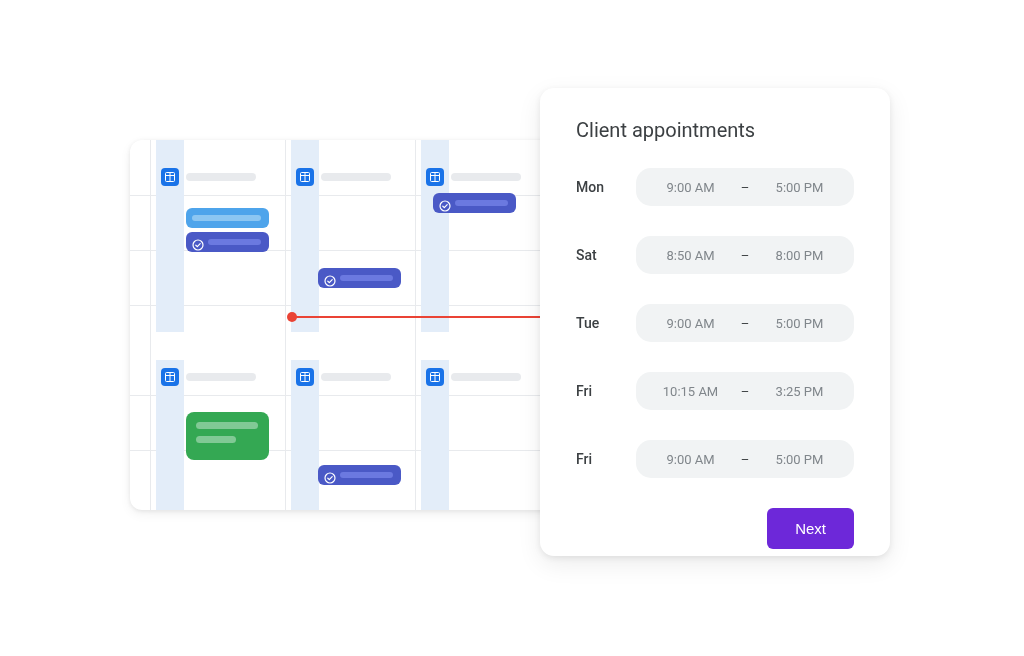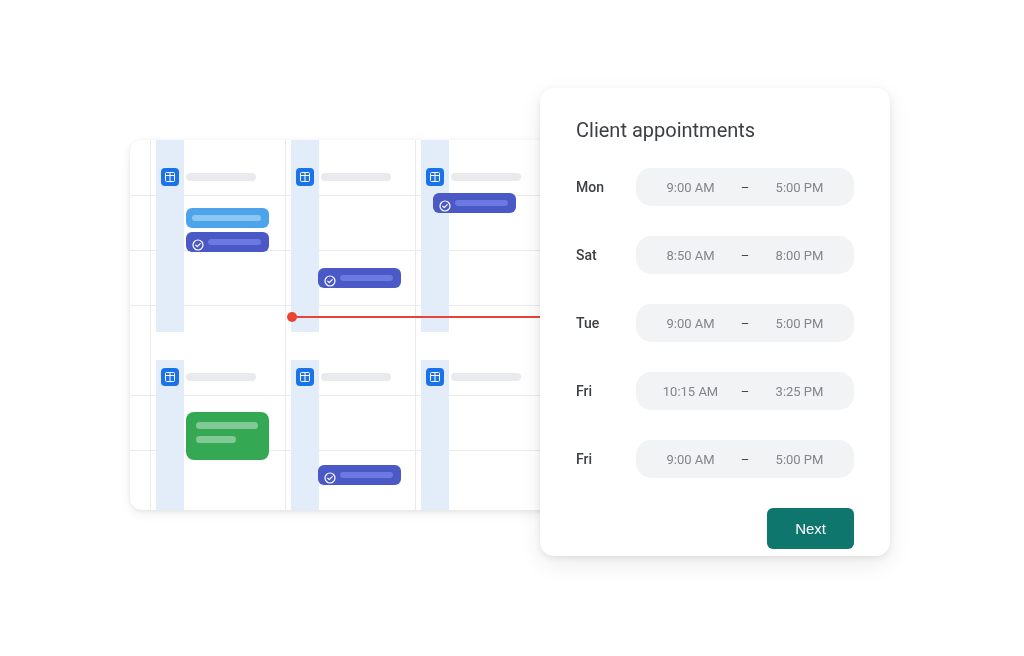--- a/index.html
+++ b/index.html
@@ -152,21 +152,21 @@
     text-align: center;
     color: #3c4043;
     font-size: 13px;
   }
   .panel-footer {
     margin-top: auto;
     display: flex;
     justify-content: flex-end;
   }
   .next-btn {
-    background: #0f766e;
+    background: #6d28d9;
     color: #fff;
     border: none;
     border-radius: 6px;
     font-size: 15px;
     font-weight: 500;
     padding: 12px 28px;
     cursor: pointer;
   }
 </style>
 </head>

